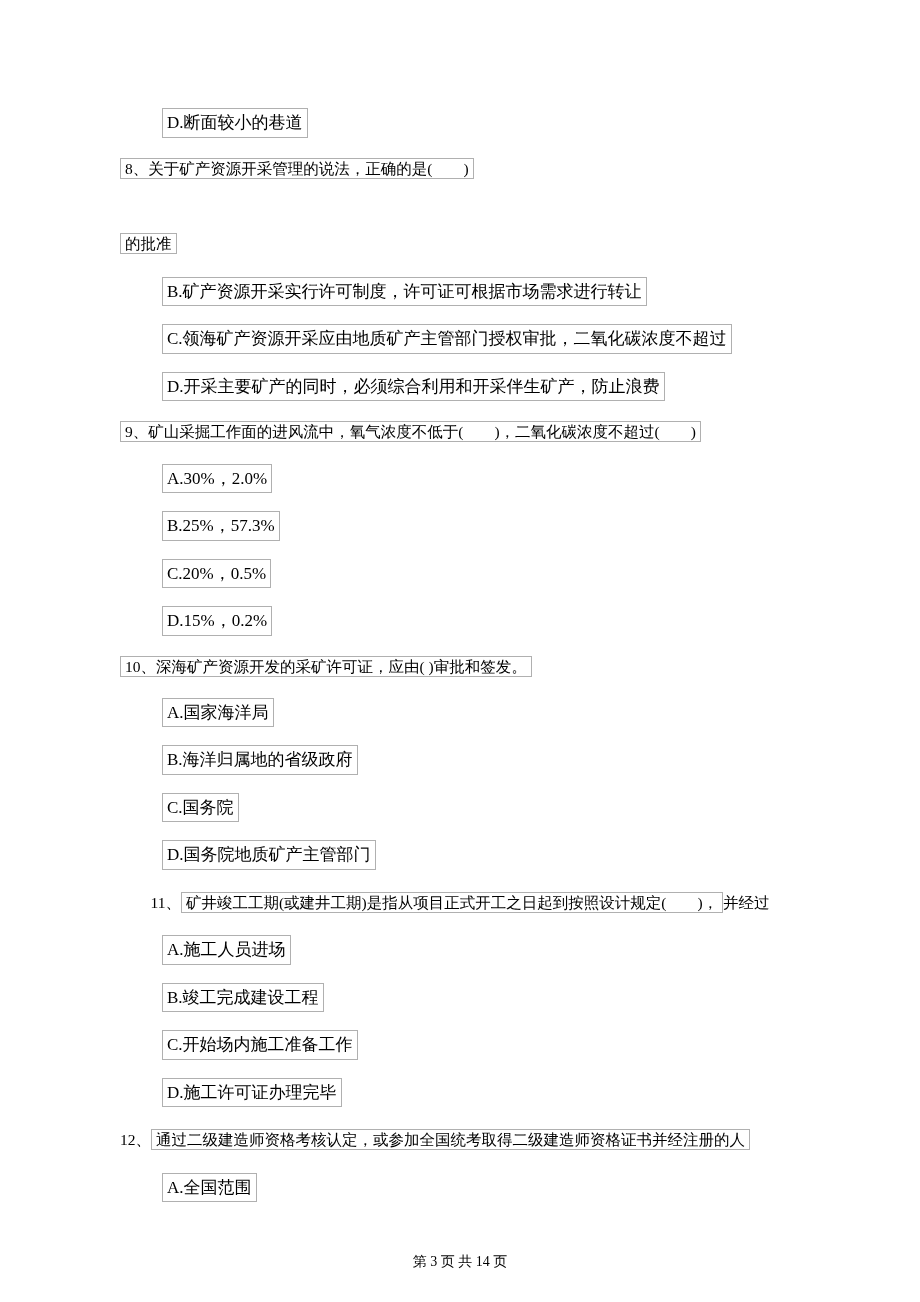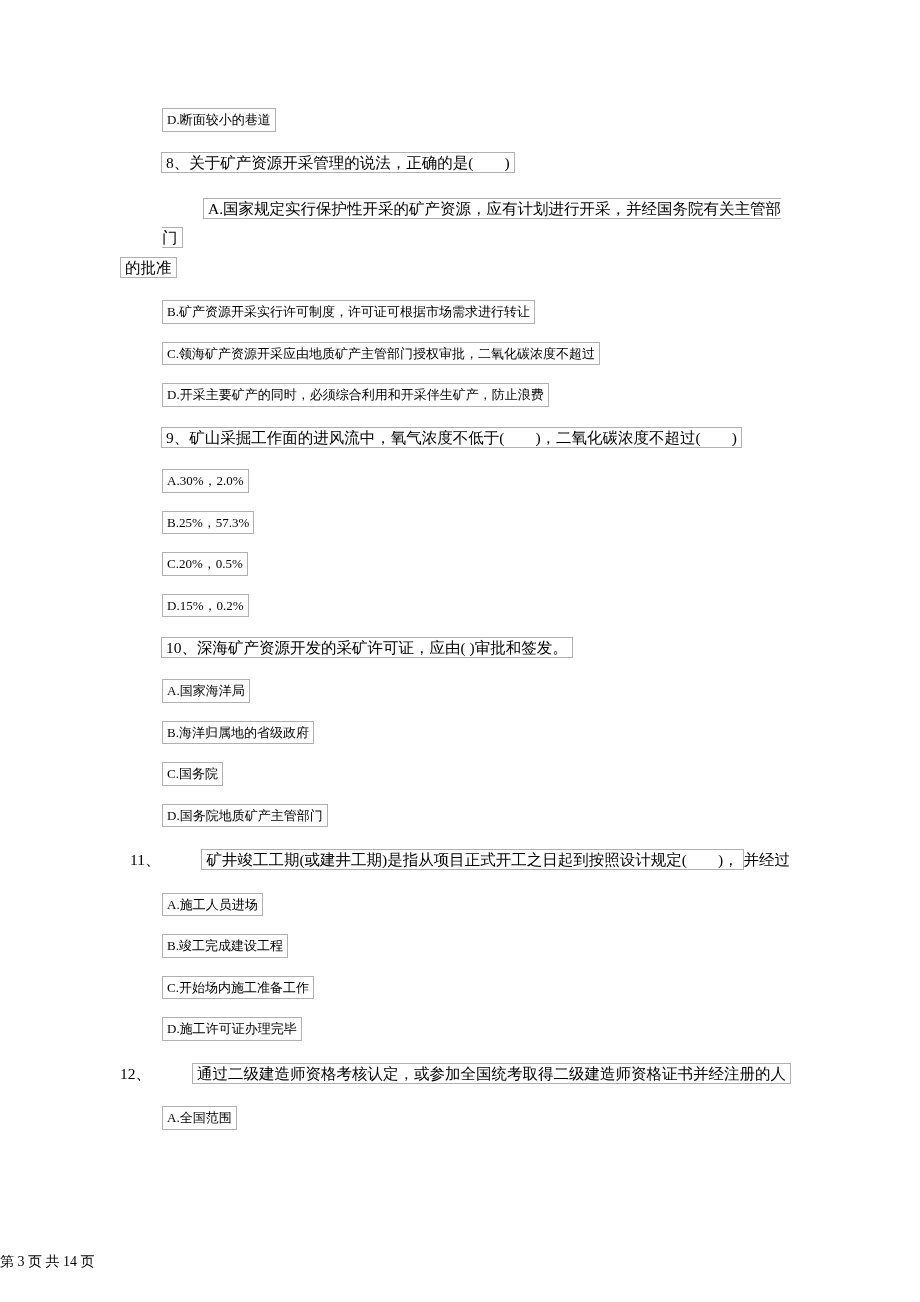--- a/index.html
+++ b/index.html
@@ -16,65 +16,65 @@
       width: 920px;
       min-height: 1302px;
       padding: 90px 120px 50px 120px;
       position: relative;
     }
     .option {
       margin: 18px 0 18px 42px;
       display: inline-block;
       border: 1px solid #b0b0b0;
       padding: 1px 4px;
-      font-size: 13px;
+      font-size: 17px;
     }
     .option-block {
       display: block;
       width: fit-content;
     }
     .question {
       margin: 18px 0;
       font-size: 15.5px;
       line-height: 1.7;
     }
     .question-text {
       border: 1px solid #b0b0b0;
       padding: 1px 4px;
       display: inline;
-      margin-left: 41px;
     }
     .question-text-nobox {
       display: inline;
     }
     .wide-option {
       margin: 14px 0 14px 42px;
       font-size: 15.5px;
       line-height: 1.9;
     }
     .page-footer {
       position: absolute;
       bottom: 30px;
       left: 0;
       right: 0;
+      text-align: center;
       font-size: 14px;
     }
   </style>
 </head>
 <body>
 
 <div>
   <span class="option option-block">D.断面较小的巷道</span>
 </div>
 
 <div class="question">
   <span class="question-text">8、关于矿产资源开采管理的说法，正确的是(　　)</span>
 </div>
 <div class="wide-option">
-  <span class="question-text">A.国家规定实行保护性开采的矿产资源，应有计划进行开采，并经国务院有关主管部门</span><br>
+  <br>
   <span style="margin-left:-42px;" class="question-text">的批准</span>
 </div>
 <div>
     <span class="option option-block">B.矿产资源开采实行许可制度，许可证可根据市场需求进行转让</span>
   </div>
 <div>
     <span class="option option-block">C.领海矿产资源开采应由地质矿产主管部门授权审批，二氧化碳浓度不超过</span>
   </div>
 <div>
     <span class="option option-block">D.开采主要矿产的同时，必须综合利用和开采伴生矿产，防止浪费</span>

